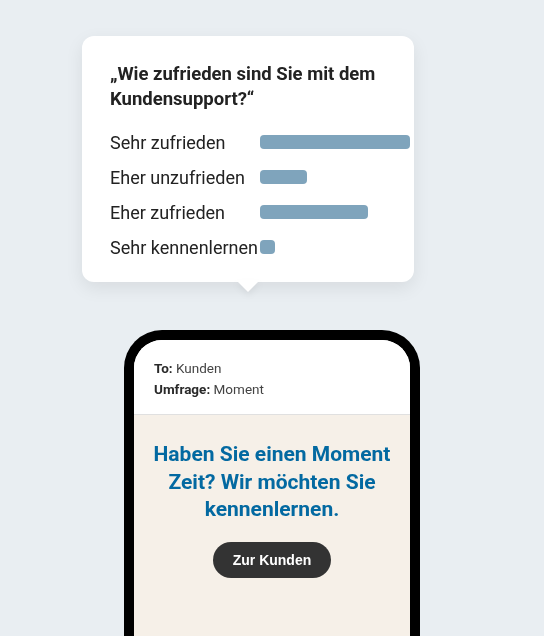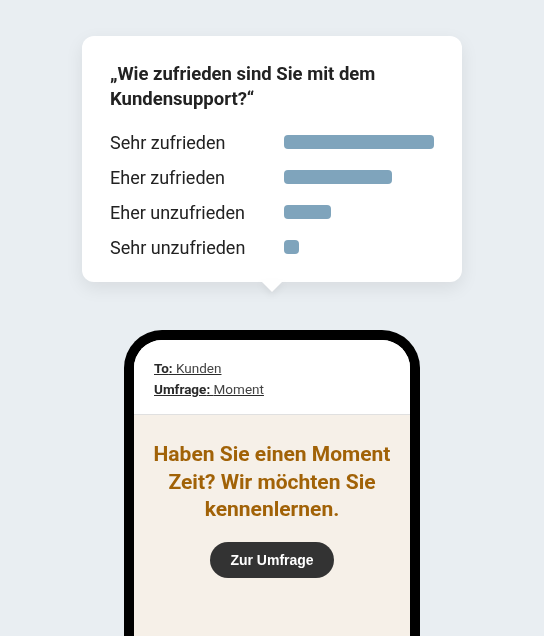--- a/index.html
+++ b/index.html
@@ -10,21 +10,21 @@
     height: 636px;
     overflow: hidden;
     position: relative;
   }
 
   
   .card {
     position: absolute;
     left: 82px;
     top: 36px;
-    width: 380px;
+    width: 332px;
     background: #FFFFFF;
     border-radius: 12px;
     box-shadow: 0 6px 18px rgba(0,0,0,0.08);
     padding: 26px 28px 24px 28px;
   }
   .card-title {
     font-size: 18.5px;
     font-weight: 700;
     line-height: 1.35;
     color: #222;
@@ -87,36 +87,35 @@
   }
   .email-header {
     padding: 18px 20px 14px 20px;
     border-bottom: 1px solid #E0E0E0;
     background: #FFFFFF;
   }
   .emh-line {
     font-size: 13.5px;
     color: #2a2a2a;
     line-height: 1.55;
-    text-decoration: underline;
   }
   .emh-key { font-weight: 700; }
   .emh-val { font-weight: 400; color: #444; }
 
   .email-body {
     background: #F6F0E8;
     text-align: center;
     padding: 26px 18px 26px 18px;
     height: 100%;
   }
   .email-headline {
     font-size: 21px;
     font-weight: 700;
     line-height: 1.32;
-    color: #a16207;
+    color: #0369a1;
     margin-bottom: 18px;
   }
   .cta {
     display: inline-block;
     background: #333333;
     color: #FFFFFF;
     font-size: 14px;
     font-weight: 700;
     padding: 10px 20px;
     border-radius: 999px;
@@ -132,35 +131,35 @@
   <div class="rows">
 
     <div class="row">
       <div class="row-label">Sehr zufrieden</div>
       <div class="bar-track">
         <div class="bar" style="width:100.0%"></div>
       </div>
     </div>
 
     <div class="row">
+      <div class="row-label">Eher unzufrieden</div>
+      <div class="bar-track">
+        <div class="bar" style="width:31.0%"></div>
+      </div>
+    </div>
+
+    <div class="row">
       <div class="row-label">Eher zufrieden</div>
       <div class="bar-track">
         <div class="bar" style="width:72.0%"></div>
       </div>
     </div>
 
     <div class="row">
-      <div class="row-label">Eher unzufrieden</div>
-      <div class="bar-track">
-        <div class="bar" style="width:31.0%"></div>
-      </div>
-    </div>
-
-    <div class="row">
-      <div class="row-label">Sehr unzufrieden</div>
+      <div class="row-label">Sehr kennenlernen</div>
       <div class="bar-track">
         <div class="bar" style="width:10.0%"></div>
       </div>
     </div>
 
   </div>
   <div class="pointer"></div>
 </div>
 
 <div class="phone">
@@ -170,17 +169,17 @@
       <div class="emh-line">
         <span class="emh-key">To</span><span class="emh-key">: </span><span class="emh-val">Kunden</span>
       </div>
       <div class="emh-line">
         <span class="emh-key">Umfrage</span><span class="emh-key">: </span><span class="emh-val">Moment</span>
       </div>
     </div>
 
     <div class="email-body">
       <div class="email-headline">Haben Sie einen Moment Zeit? Wir möchten Sie kennenlernen.</div>
-      <button class="cta">Zur Umfrage</button>
+      <button class="cta">Zur Kunden</button>
     </div>
 
   </div>
 </div>
 
 </body></html>

